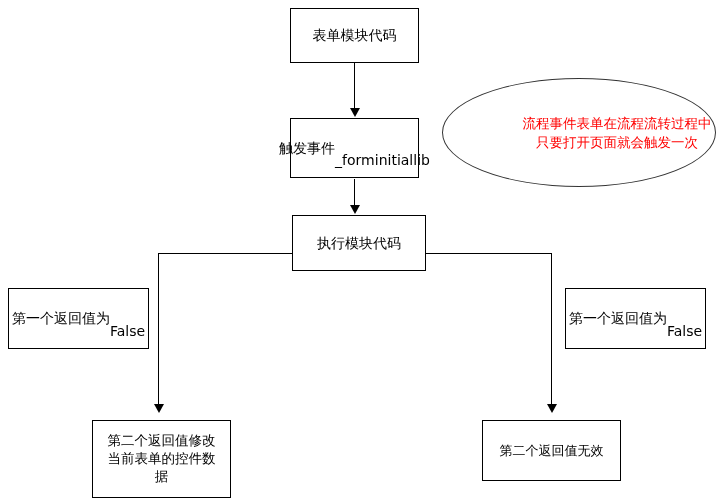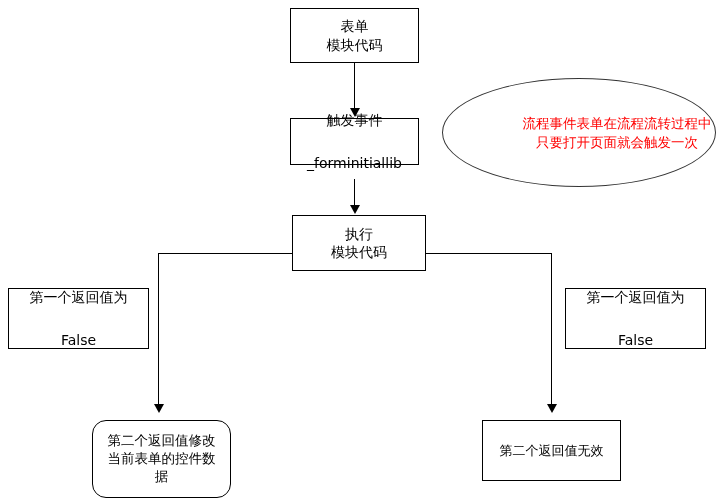--- a/index.html
+++ b/index.html
@@ -17,21 +17,21 @@
     height: 504px;
     background: #ffffff;
     overflow: hidden;
   }
   .node {
     position: absolute;
     box-sizing: border-box;
     border: 1px solid #000000;
     background: #ffffff;
     display: flex;
-    flex-direction: column;
+    flex-direction: row;
     align-items: center;
     justify-content: center;
     text-align: center;
     color: #000000;
     font-size: 14px;
     line-height: 1.32;
     z-index: 3;
   }
   .node .ln {
     display: block;
@@ -40,25 +40,25 @@
   .node .ln.wrap {
     white-space: normal;
   }
   .mono-latin {
     font-family: "DejaVu Sans", "Liberation Sans", sans-serif;
     margin-top: 25px;
   }
 
   
   #node-form-open      { left: 290px; top: 8px;   width: 129px; height: 55px; }
-  #node-trigger-event  { left: 290px; top: 118px; width: 129px; height: 47px; }
+  #node-trigger-event  { left: 290px; top: 118px; width: 129px; height: 60px; }
   #node-execute-module { left: 292px; top: 215px; width: 134px; height: 56px; }
   #node-cond-true      { left: 8px;   top: 288px; width: 141px; height: 61px; }
   #node-cond-false     { left: 565px; top: 288px; width: 141px; height: 61px; }
-  #node-result-modify  { left: 92px;  top: 420px; width: 139px; height: 78px; font-size: 13.5px; border-radius: 14px; }
+  #node-result-modify  { left: 92px;  top: 420px; width: 139px; height: 78px; font-size: 13.5px; }
   #node-result-invalid { left: 482px; top: 420px; width: 139px; height: 61px; font-size: 13px; }
   #node-result-modify .ln { max-width: 112px; }
   #node-result-invalid .ln { max-width: 112px; }
 
   
   #note-ellipse {
     position: absolute;
     left: 442px;
     top: 78px;
     width: 274px;

